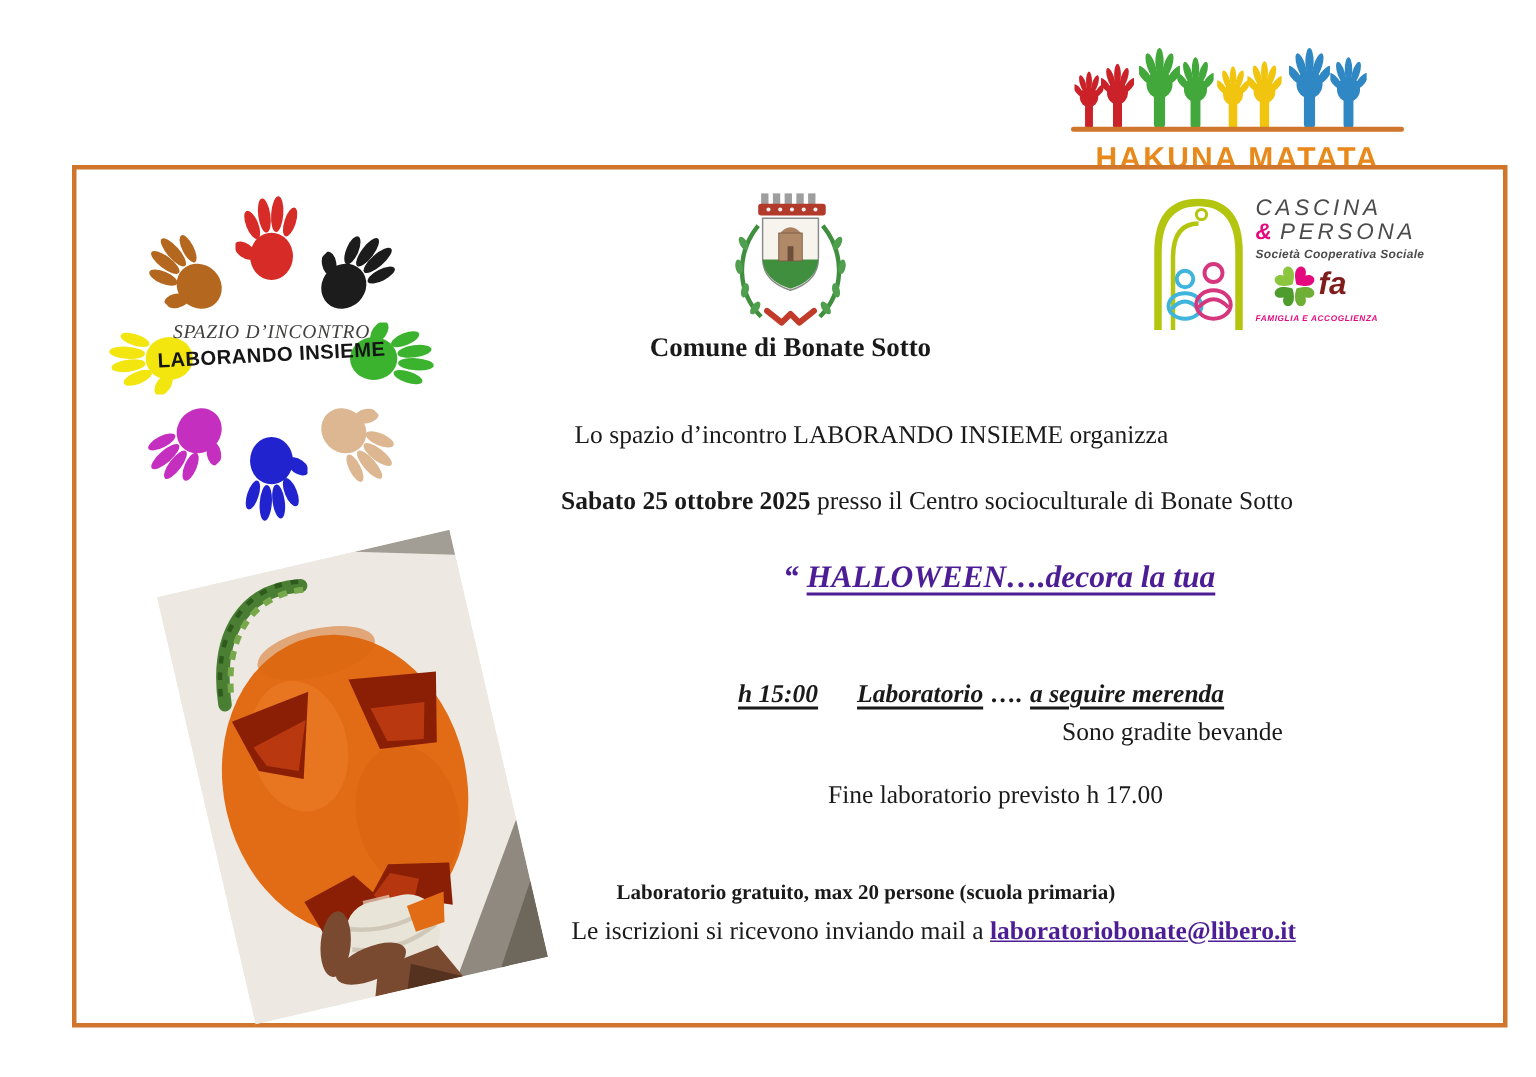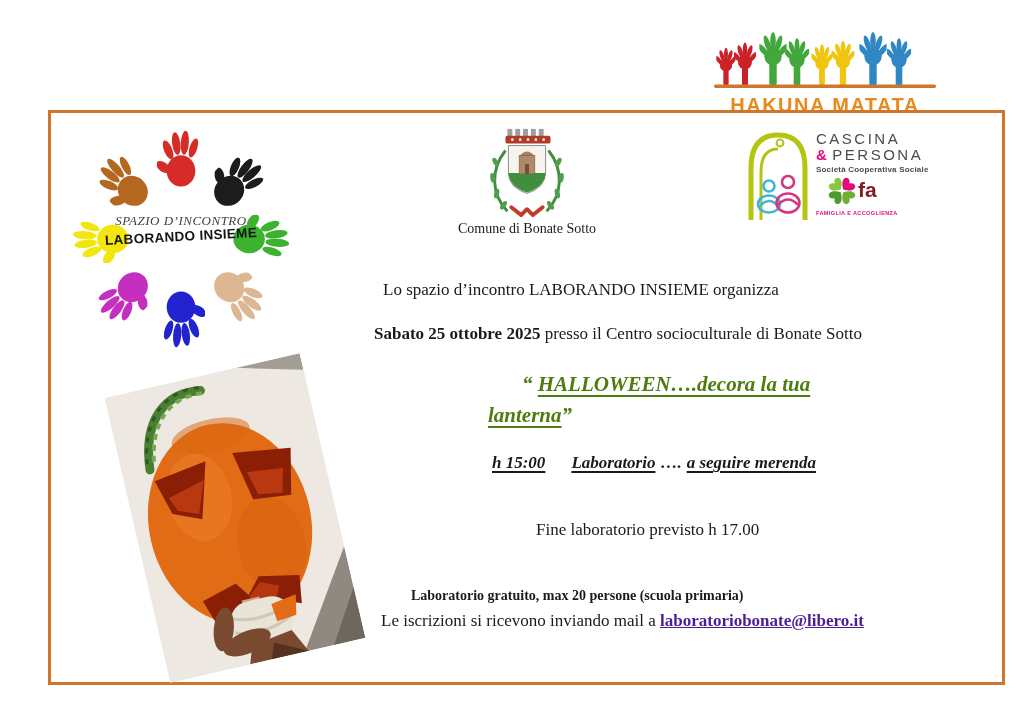--- a/index.html
+++ b/index.html
@@ -18,24 +18,24 @@
 
   
   .spazio{left:62px;top:120px;width:238px;height:236px;}
   .spazio-text{position:absolute;left:0;top:93px;width:100%;text-align:center;}
   .spazio-line1{font-style:italic;font-size:13px;color:#40403f;letter-spacing:0.5px;}
   .spazio-line2{font-family:"Liberation Sans","DejaVu Sans",sans-serif;font-weight:bold;
     font-size:13.5px;color:#151515;transform:rotate(-3deg);letter-spacing:0.3px;}
 
   
   .comune-svg{left:468px;top:125px;}
-  .comune-caption{left:426px;top:221px;width:202px;text-align:center;font-weight:normal;font-size:14px;}
-
-  
-  .cascina{left:742px;top:124px;width:218px;height:102px;}
+  .comune-caption{left:426px;top:221px;width:202px;text-align:center;font-weight:bold;font-size:18px;}
+
+  
+  .cascina{left:763px;top:124px;width:218px;height:102px;font-style:italic;}
   .cascina-arch{position:absolute;left:2px;top:2px;}
   .cascina-text{position:absolute;left:74px;top:7px;
     font-family:"Liberation Sans","DejaVu Sans",sans-serif;color:#4B4B4D;}
   .cascina-name{font-size:15px;letter-spacing:2.5px;font-weight:500;line-height:16px;}
   .cascina-amp{color:#E5097F;font-weight:bold;margin-right:3px;}
   .cascina-sub{font-size:8px;font-weight:bold;letter-spacing:0.2px;margin-top:2px;}
   .fa-block{position:absolute;left:86px;top:52px;display:flex;align-items:center;}
   .fa-text{font-family:"Liberation Sans","DejaVu Sans",sans-serif;font-weight:bold;
     font-size:21px;color:#7f1d1d;margin-left:2px;}
   .fa-caption{position:absolute;left:74px;top:86px;width:90px;font-family:"Liberation Sans",sans-serif;
@@ -43,29 +43,29 @@
 
   
   .photo{left:135px;top:372px;width:200px;height:292px;transform:rotate(-13deg);
     background:#EDE9E2;z-index:3;}
 
   
   .t{position:absolute;font-size:17px;white-space:nowrap;}
   .intro{left:383px;top:280px;}
   .dateline{left:374px;top:324px;}
   .title-red{left:488px;top:369px;width:460px;font-size:21px;font-weight:bold;font-style:italic;
-    color:#4d7c0f;line-height:31px;white-space:nowrap;}
+    color:#4c1d95;line-height:31px;white-space:nowrap;}
   .title-red .indent{padding-left:34px;}
   .u-red{text-decoration:underline;text-decoration-thickness:2px;text-underline-offset:4px;}
   .schedule{left:492px;top:453px;font-weight:bold;font-style:italic;}
   .biu{text-decoration:underline;text-decoration-thickness:1.8px;text-underline-offset:3px;}
   .lab{margin-left:26px;}
   .dots{margin:0 5px;}
   .drinks{left:708px;top:478px;}
-  .endtime{left:536px;top:520px;}
+  .endtime{left:552px;top:520px;}
   .info{left:411px;top:588px;font-size:14px;font-weight:bold;}
   .mail{left:381px;top:611px;}
   .maillink{color:#4c1d95;font-weight:bold;text-decoration:underline;cursor:pointer;}
 </style>
 </head>
 <body>
 
 <div class="page">
 
   <div class="abs hakuna-svg">
@@ -279,27 +279,27 @@
       <polygon points="110,276 142,292 104,292" fill="#553220"></polygon>
     </svg>
   </div>
 
   <div class="t intro">Lo spazio d’incontro LABORANDO INSIEME organizza</div>
 
   <div class="t dateline"><b>Sabato 25 ottobre 2025</b><span> presso il Centro socioculturale di Bonate Sotto</span></div>
 
   <div class="title-red abs">
     <div class="indent"><span>“ </span><span class="u-red">HALLOWEEN….decora la tua</span></div>
-    <div><span class="u-red">lanterna</span><span>”</span></div>
   </div>
 
   <div class="t schedule">
     <span class="biu">h 15:00</span><span class="biu lab">Laboratorio</span><span class="dots">….</span><span class="biu">a seguire merenda</span>
   </div>
 
+  <div class="t drinks">Sono gradite bevande</div>
 
   <div class="t endtime">Fine laboratorio previsto h 17.00</div>
 
   <div class="t info">Laboratorio gratuito, max 20 persone (scuola primaria)</div>
 
   <div class="t mail"><span>Le iscrizioni si ricevono inviando mail a </span><a class="maillink">laboratoriobonate@libero.it</a></div>
 
 </div>
 
 </body></html>

